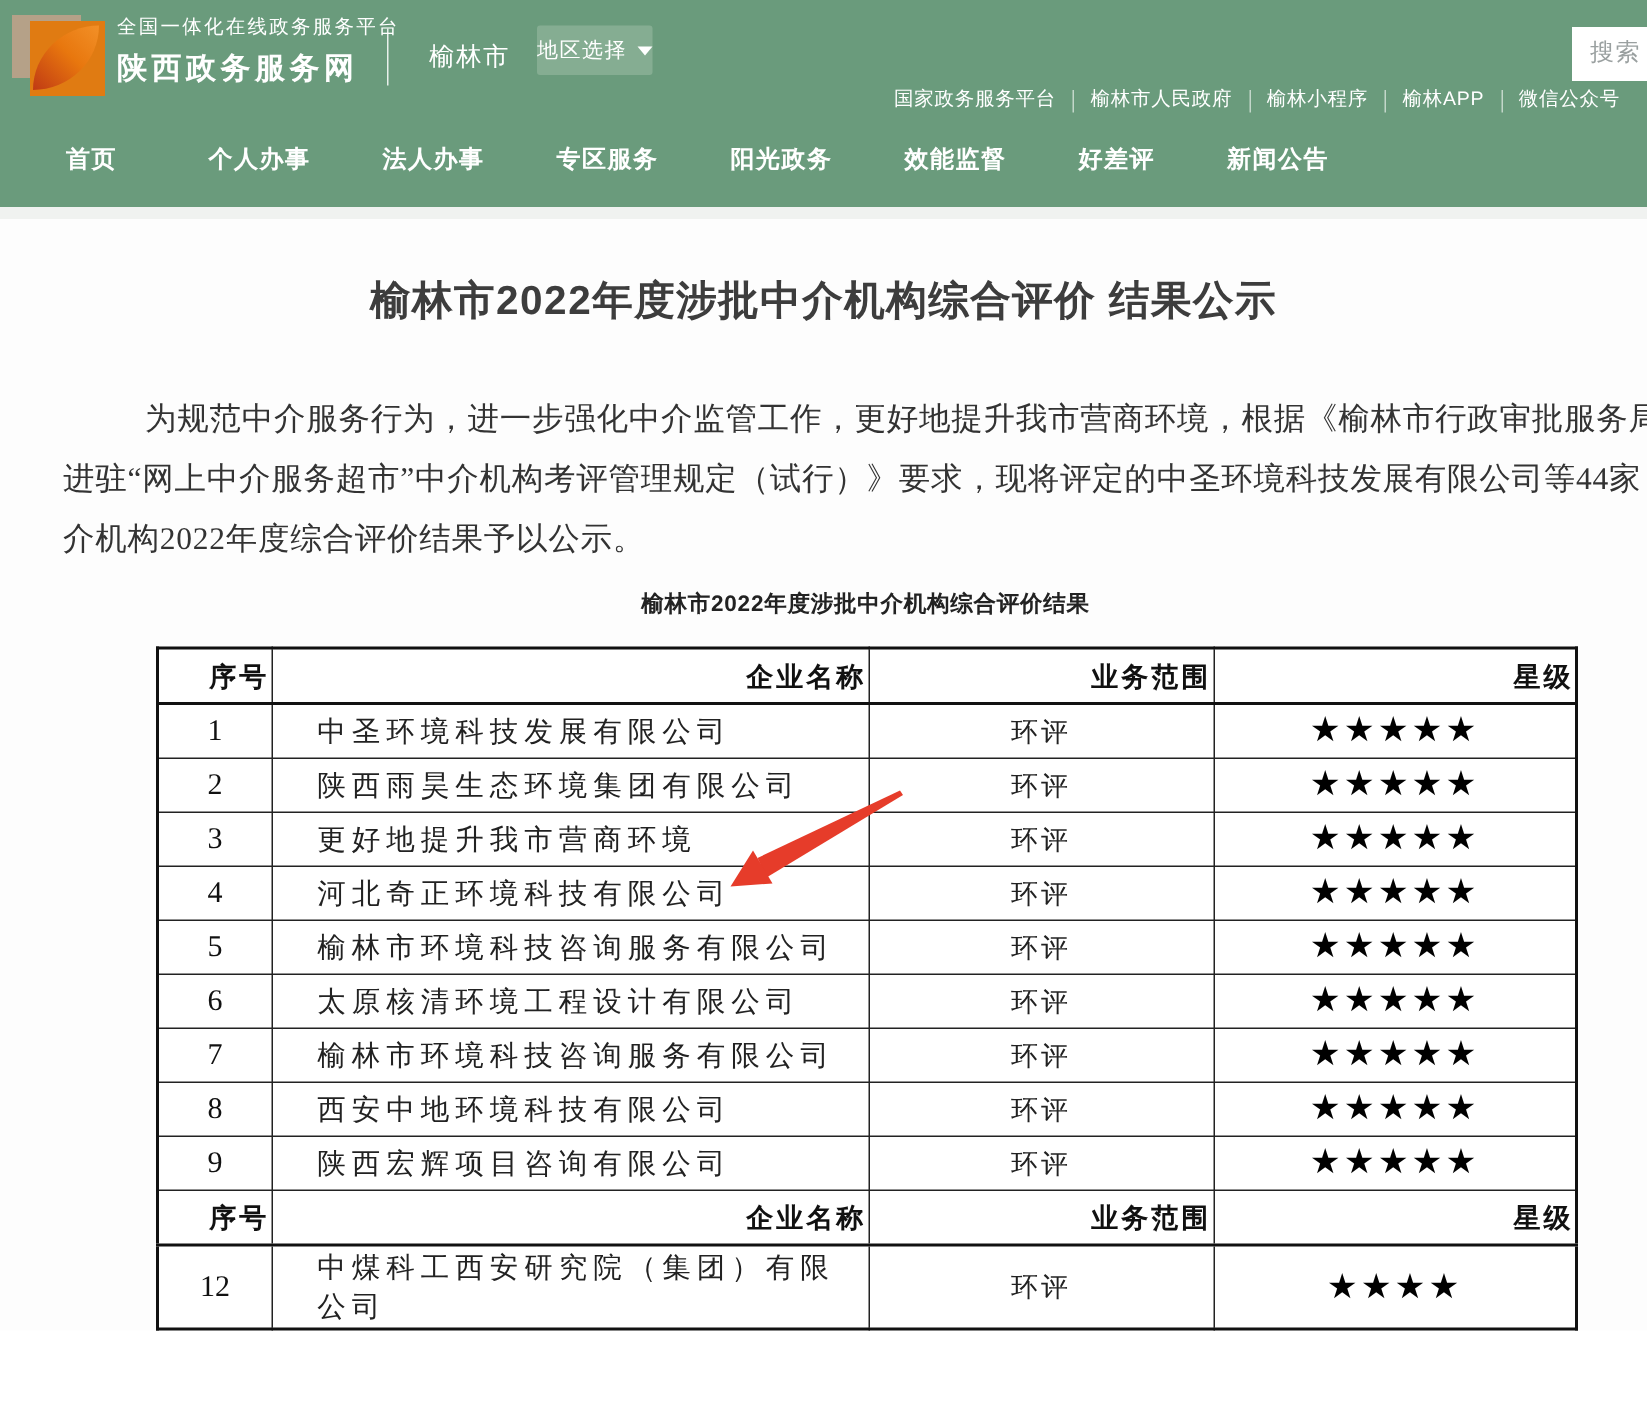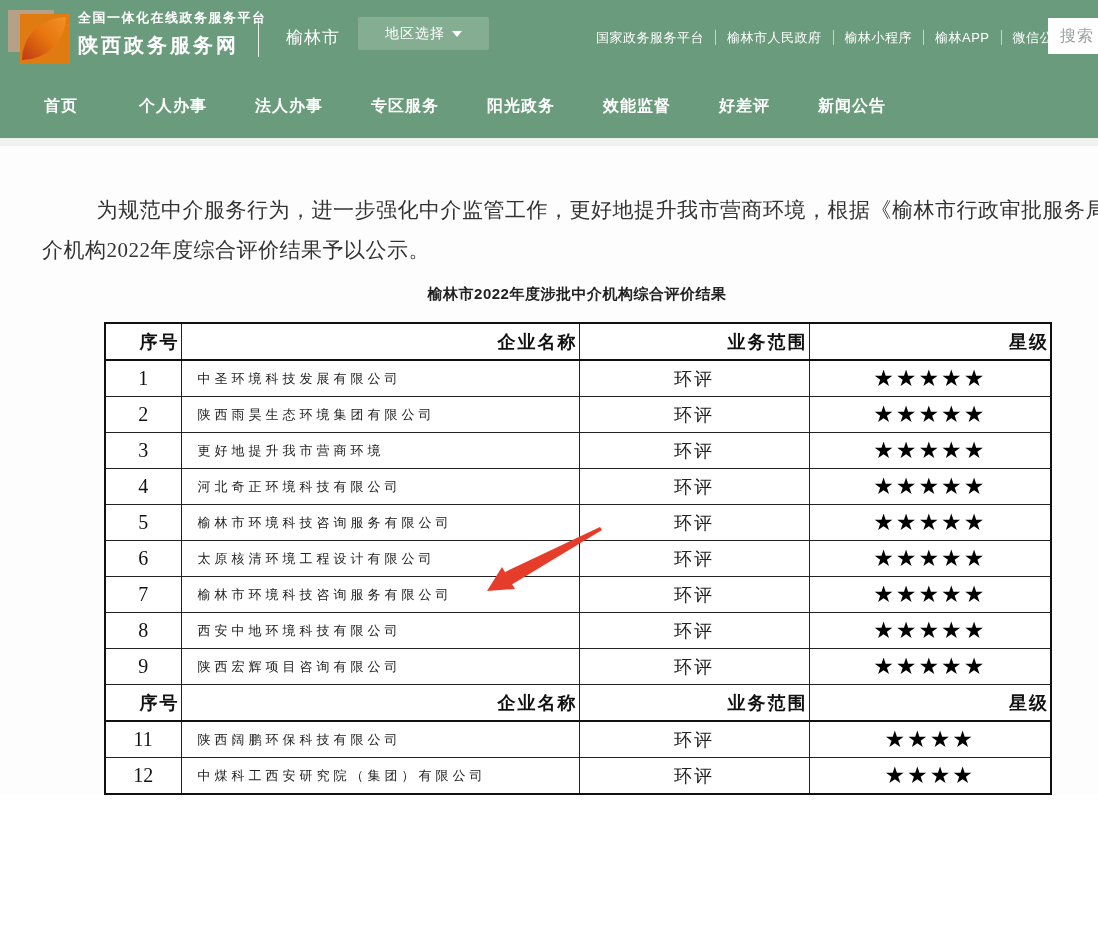--- a/index.html
+++ b/index.html
@@ -12,29 +12,29 @@
   
   .green-band{background:#6a9b7c;width:100%;height:138px;position:relative;}
   .topbar{height:75px;position:relative;}
   .logo{position:absolute;left:8px;top:8px;width:58px;height:56px;}
   .logo .sq-back{position:absolute;left:0;top:2px;width:46px;height:42px;background:#b5a188;}
   .logo .sq-front{position:absolute;left:12px;top:6px;width:50px;height:50px;background:#e07b12;}
   .logo .leaf{position:absolute;left:14px;top:9px;width:44px;height:43px;
     background:linear-gradient(45deg,#c03a14 0%,#e8770e 55%,#f29027 100%);
     border-radius:100% 0 100% 0;}
   .brand{position:absolute;left:78px;top:9px;color:#fff;}
-  .brand .small{font-size:13px;letter-spacing:1.5px;font-weight:bold;}
+  .brand .small{font-size:13px;letter-spacing:1.5px;}
   .brand .big{font-size:20px;font-weight:bold;letter-spacing:3px;margin-top:5px;}
   .top-divider{position:absolute;left:258px;top:19px;width:1px;height:38px;background:rgba(255,255,255,.85);}
   .city{position:absolute;left:286px;top:26px;color:#fff;font-size:17px;letter-spacing:1px;}
-  .region-btn{position:absolute;left:358px;top:17px;height:33px;padding:0 27px;
+  .region-btn{position:absolute;left:358px;top:17px;height:33px;padding:0 0;
     background:#85ad92;color:#fff;font-size:14px;border:none;border-radius:2px;
     display:flex;align-items:center;gap:7px;cursor:pointer;letter-spacing:1px;}
   .caret{width:0;height:0;border-left:5px solid transparent;border-right:5px solid transparent;border-top:6px solid #ffffff;display:inline-block;}
-  .top-links{position:absolute;left:585px;top:0;height:75px;display:flex;align-items:center;white-space:nowrap;}
+  .top-links{position:absolute;left:585px;top:0;height:75px;display:flex;align-items:flex-end;white-space:nowrap;}
   .top-links .lnk{color:#fff;font-size:13px;padding:0 11px;cursor:pointer;letter-spacing:.5px;}
   .top-links .sep{width:1px;height:15px;background:rgba(255,255,255,.6);}
   
   .navbar{height:63px;display:flex;align-items:center;padding-left:44px;position:relative;}
   .nav-item{color:#fff;font-size:16px;font-weight:bold;letter-spacing:1px;margin-right:48px;cursor:pointer;}
   .nav-item:first-child{margin-right:61px;}
   .search-box{position:absolute;left:1048px;top:18px;width:140px;height:36px;
     background:#fff;border:none;outline:none;padding:0 0 0 12px;
     font-size:16px;color:#333;font-family:"Liberation Sans",sans-serif;}
   .search-box::placeholder{color:#9aa0a0;letter-spacing:1px;}
@@ -52,21 +52,21 @@
     font-size:15px;font-weight:700;color:#222;letter-spacing:.5px;line-height:22px;}
   
   table.results{margin-top:17px;margin-left:104px;width:946px;
     border-collapse:collapse;background:#fff;table-layout:fixed;
     font-family:"Liberation Serif","DejaVu Serif",serif;}
   table.results{border:2px solid #111;}
   table.results td,table.results th{border:1px solid #222;height:33px;overflow:hidden;}
   table.results tr.hdr th{border-bottom:2px solid #111;font-size:18px;font-weight:bold;
     color:#111;letter-spacing:2px;text-align:right;}
   td.c-no{text-align:center;font-size:20px;color:#111;}
-  td.c-name{text-align:left;padding-left:16px;font-size:13px;color:#222;letter-spacing:4px;}
+  td.c-name{text-align:left;padding-left:30px;font-size:19px;color:#222;letter-spacing:4px;}
   td.c-scope{text-align:center;font-size:18px;color:#222;letter-spacing:2px;}
   td.c-stars{text-align:center;font-size:23px;color:#000;letter-spacing:2px;
     font-family:"DejaVu Sans",sans-serif;line-height:1;}
   
   .arrow-overlay{position:absolute;left:0;top:0;width:1098px;height:947px;pointer-events:none;z-index:6;}
 </style>
 </head>
 <body>
 
 <div class="green-band">
@@ -106,22 +106,24 @@
       <span class="nav-item">阳光政务</span>
       <span class="nav-item">效能监督</span>
       <span class="nav-item">好差评</span>
       <span class="nav-item">新闻公告</span>
     </div>
   <input class="search-box" type="text" placeholder="搜索" style="">
 </div>
 
 <div class="content">
   <div class="gray-strip"></div>
+  <h1 class="page-title">榆林市2022年度涉批中介机构综合评价 结果公示</h1>
   <div class="para">
     <div class="pline indent">为规范中介服务行为，进一步强化中介监管工作，更好地提升我市营商环境，根据《榆林市行政审批服务局关</div>
+    <div class="pline">进驻“网上中介服务超市”中介机构考评管理规定（试行）》要求，现将评定的中圣环境科技发展有限公司等44家</div>
     <div class="pline">介机构2022年度综合评价结果予以公示。</div>
   </div>
   <div class="tbl-caption">榆林市2022年度涉批中介机构综合评价结果</div>
   <table class="results" id="results-table">
     <colgroup>
         <col style="width:76px">
         <col style="width:398px">
         <col style="width:230px">
         <col style="width:242px">
       </colgroup>
@@ -186,26 +188,20 @@
           <td class="c-scope">环评</td>
           <td class="c-stars">★★★★★</td>
         </tr>
         <tr class="hdr">
           <th>序号</th>
           <th>企业名称</th>
           <th>业务范围</th>
           <th>星级</th>
         </tr>
         <tr>
-          <td class="c-no">11</td>
-          <td class="c-name">陕西阔鹏环保科技有限公司</td>
-          <td class="c-scope">环评</td>
-          <td class="c-stars">★★★★</td>
-        </tr>
-        <tr>
           <td class="c-no">12</td>
           <td class="c-name">中煤科工西安研究院（集团）有限公司</td>
           <td class="c-scope">环评</td>
           <td class="c-stars">★★★★</td>
         </tr>
       </tbody>
   </table>
 </div>
 
 <svg class="arrow-overlay" viewBox="0 0 1098 947">

